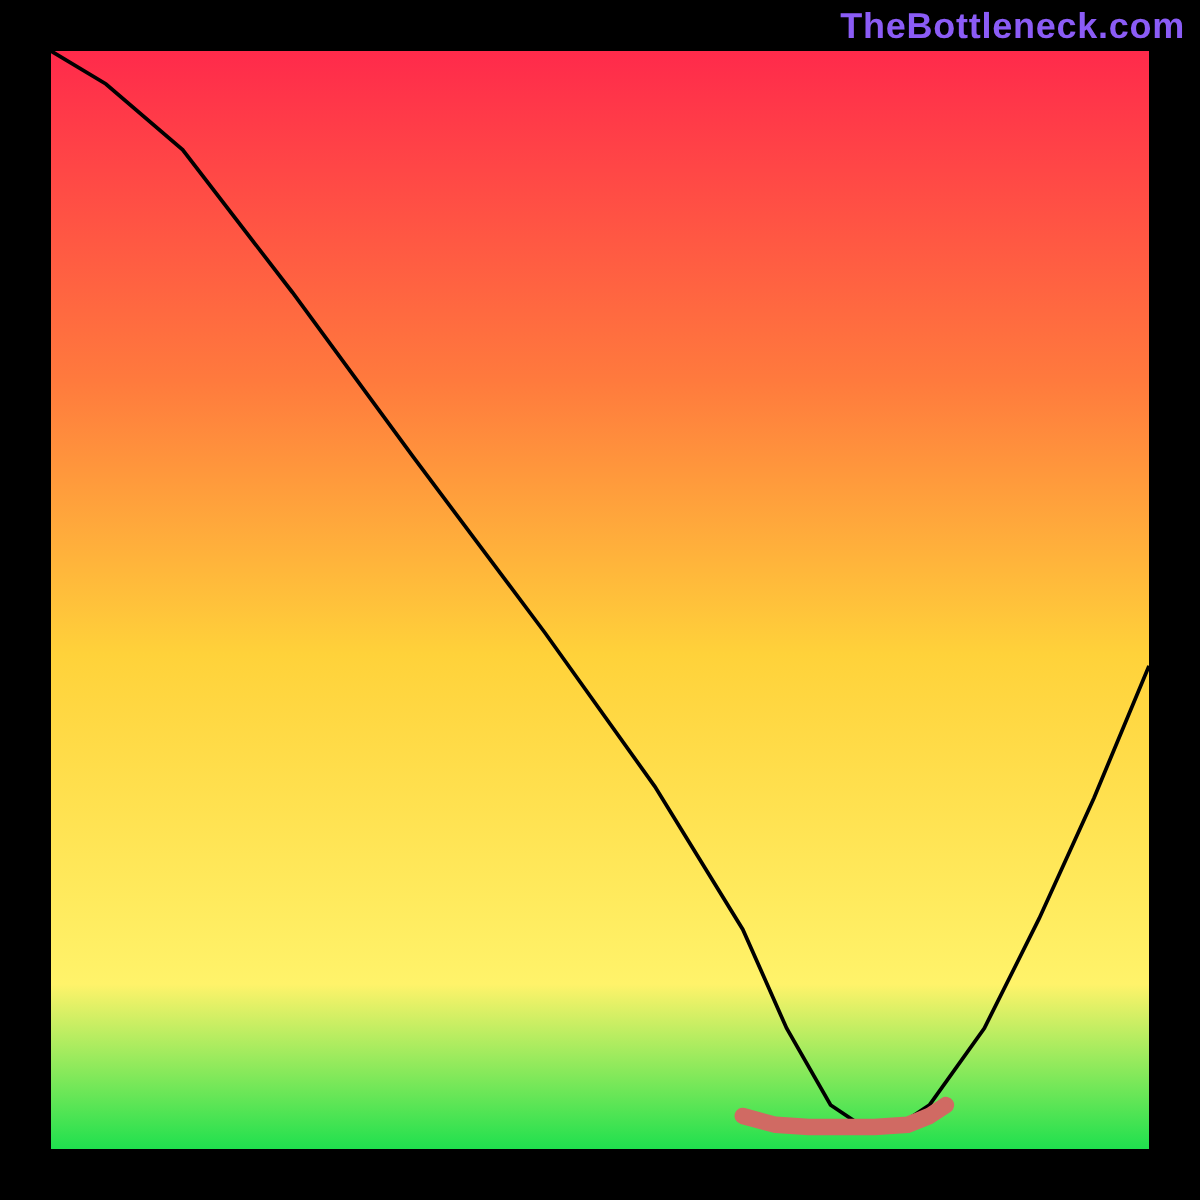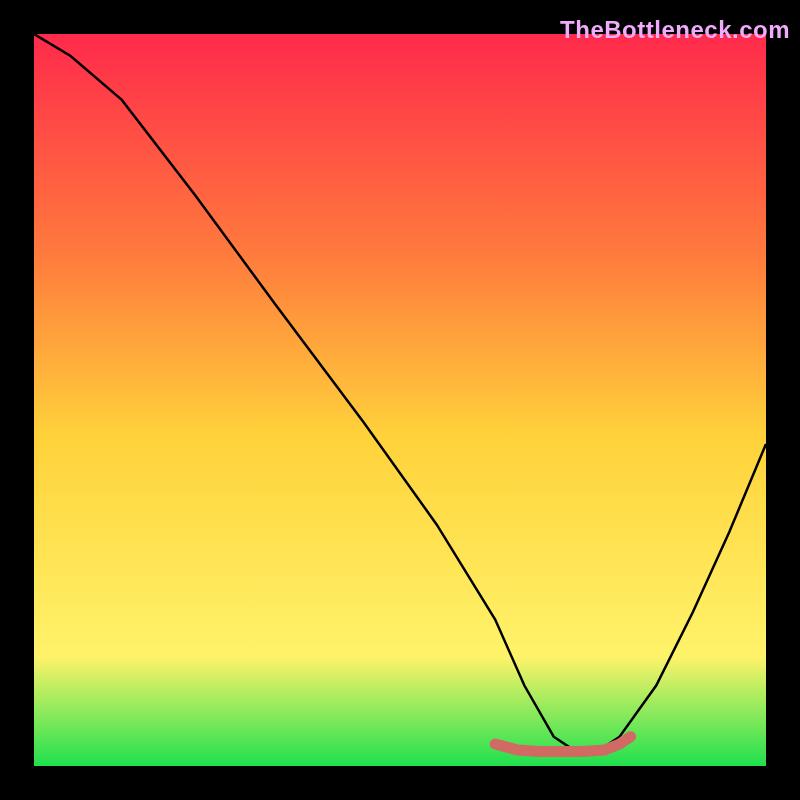--- a/index.html
+++ b/index.html
@@ -11,23 +11,23 @@
     font-family: Arial, Helvetica, sans-serif;
     overflow: hidden;
   }
   .wrap {
     position: relative;
     width: 800px;
     height: 800px;
   }
   .watermark {
     position: absolute;
-    top: 16px;
+    top: 4px;
     right: 10px;
-    color: #f0abfc;
+    color: #8b5cf6;
     font-size: 24px;
     font-weight: bold;
     letter-spacing: 0.5px;
     z-index: 5;
   }
   .plot-area {
     position: absolute;
     left: 34px;
     top: 34px;
     width: 732px;

